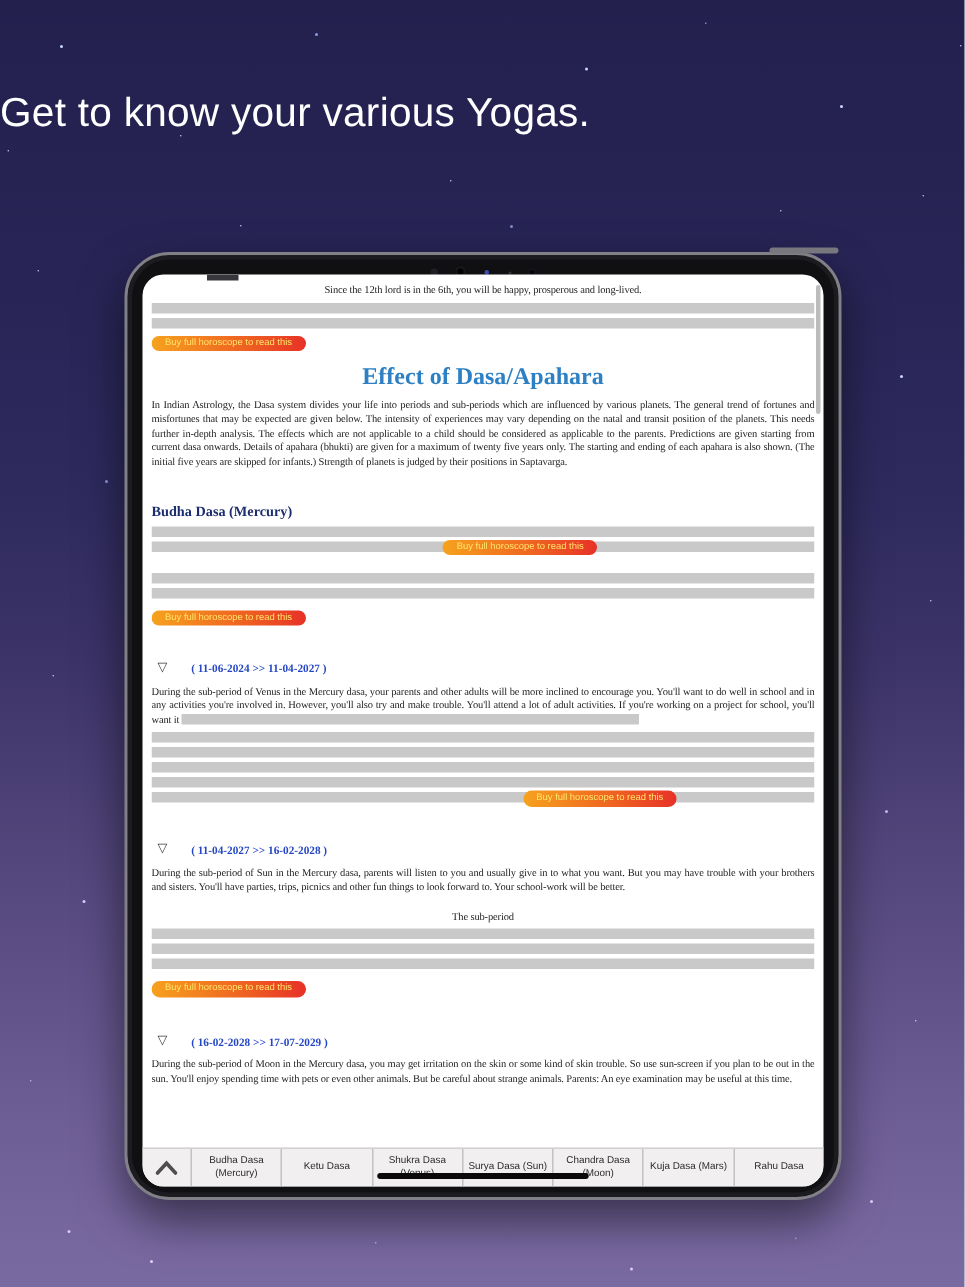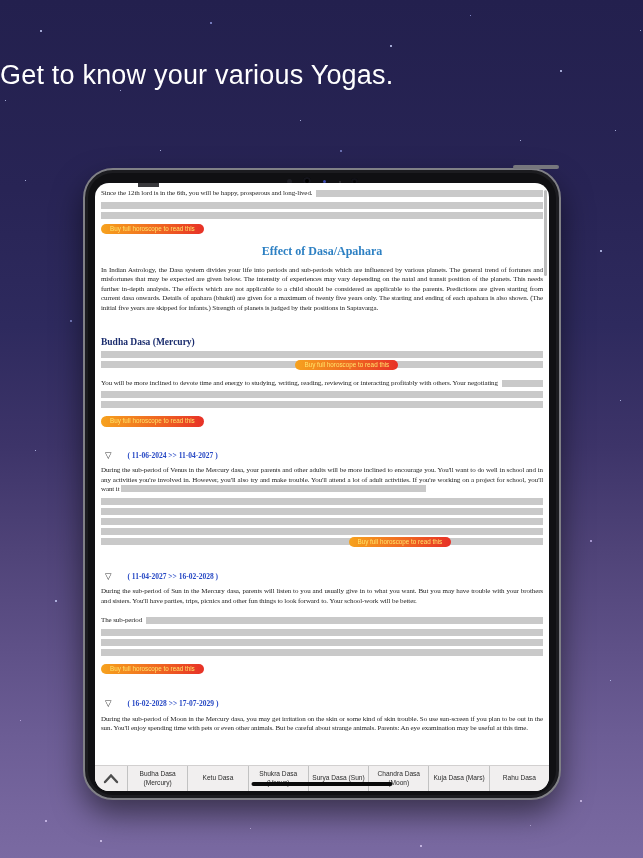--- a/index.html
+++ b/index.html
@@ -44,32 +44,32 @@
   .scrollbar { position:absolute; right:2px; top:7px; width:3px; height:86px; background:#bcbcbc; border-radius:2px; }
   
   .doc {
     position:absolute; inset:6px 6px 26px 6px; overflow:hidden;
     font-family:"Liberation Serif", serif; font-size:7px; letter-spacing:-0.1px;
     line-height:9.5px; color:#1d1d1d;
   }
   .just { text-align:justify; }
   .bar { height:7px; background:#c9c9c9; margin-top:3px; position:relative; }
   .fill-bar { display:inline-block; height:7px; background:#c9c9c9; vertical-align:-1px; }
-  .flex-line { display:flex; align-items:center; overflow:hidden; }
+  .flex-line { display:flex; align-items:center; overflow:hidden;flex-direction:column; }
   .flex-line .txt { white-space:nowrap; }
   .flex-line .grow { flex:1; height:7px; background:#c9c9c9; margin-left:4px; position:relative; min-width:8px; }
   .pill {
     display:inline-block; padding:1px 9px 2px 9px; border-radius:8px;
     background:linear-gradient(90deg,#f6a21e,#ee5c22 65%,#e73127);
     color:#ffe36a; font-family:"Liberation Sans", sans-serif; font-size:6.3px;
     letter-spacing:0; line-height:7.5px; white-space:nowrap; cursor:pointer;
   }
   .pill-row { margin-top:5px; }
   .bar .pill { position:absolute; top:-1px; }
-  .intro-heading { text-align:center; color:#2d80c3; font-size:12px; font-weight:bold; margin:13px 0 9px 0; letter-spacing:0; }
+  .intro-heading { text-align:center; color:#2d80c3; font-size:16px; font-weight:bold; margin:13px 0 9px 0; letter-spacing:0; }
   .dasa-heading { color:#1b2d6e; font-size:9.5px; font-weight:bold; margin-top:25px; letter-spacing:0; }
   .sub-head { display:flex; align-items:center; margin-top:24px; }
   .tri { color:#3a3a3a; font-size:8.5px; margin:0 16px 0 4px; font-family:"DejaVu Sans", sans-serif; }
   .sub-date { color:#2547c4; font-weight:bold; font-size:7.5px; letter-spacing:0;text-align:right; }
   .p-gap { margin-top:6px; }
   
   .tabbar {
     position:absolute; left:0; right:0; bottom:0; height:26px;
     background:#f1efef; border-top:1px solid #d2d0d0;
     display:flex; align-items:stretch;
@@ -148,21 +148,20 @@
 
       <div class="intro-heading">Effect of Dasa/Apahara</div>
       <div class="just">In Indian Astrology, the Dasa system divides your life into periods and sub-periods which are influenced by various planets. The general trend of fortunes and misfortunes that may be expected are given below. The intensity of experiences may vary depending on the natal and transit position of the planets. This needs further in-depth analysis. The effects which are not applicable to a child should be considered as applicable to the parents. Predictions are given starting from current dasa onwards. Details of apahara (bhukti) are given for a maximum of twenty five years only. The starting and ending of each apahara is also shown. (The initial five years are skipped for infants.) Strength of planets is judged by their positions in Saptavarga.</div>
 
       <div class="dasa-heading">Budha Dasa (Mercury)</div>
       <div class="bar"></div>
       <div class="bar">
         <span class="pill" style="left:44%">Buy full horoscope to read this</span>
       </div>
       <div class="flex-line" style="margin-top:11px">
-        <span class="txt">You will be more inclined to devote time and energy to studying, writing, reading, reviewing or interacting profitably with others. Your negotiating</span>
         <span class="grow"></span>
       </div>
       <div class="bar"></div>
       <div class="bar"></div>
       <div class="pill-row" style="margin-top:8px">
         <span class="pill">Buy full horoscope to read this</span>
       </div>
 
       <div class="sub-head">
         <span class="tri">▽</span>

